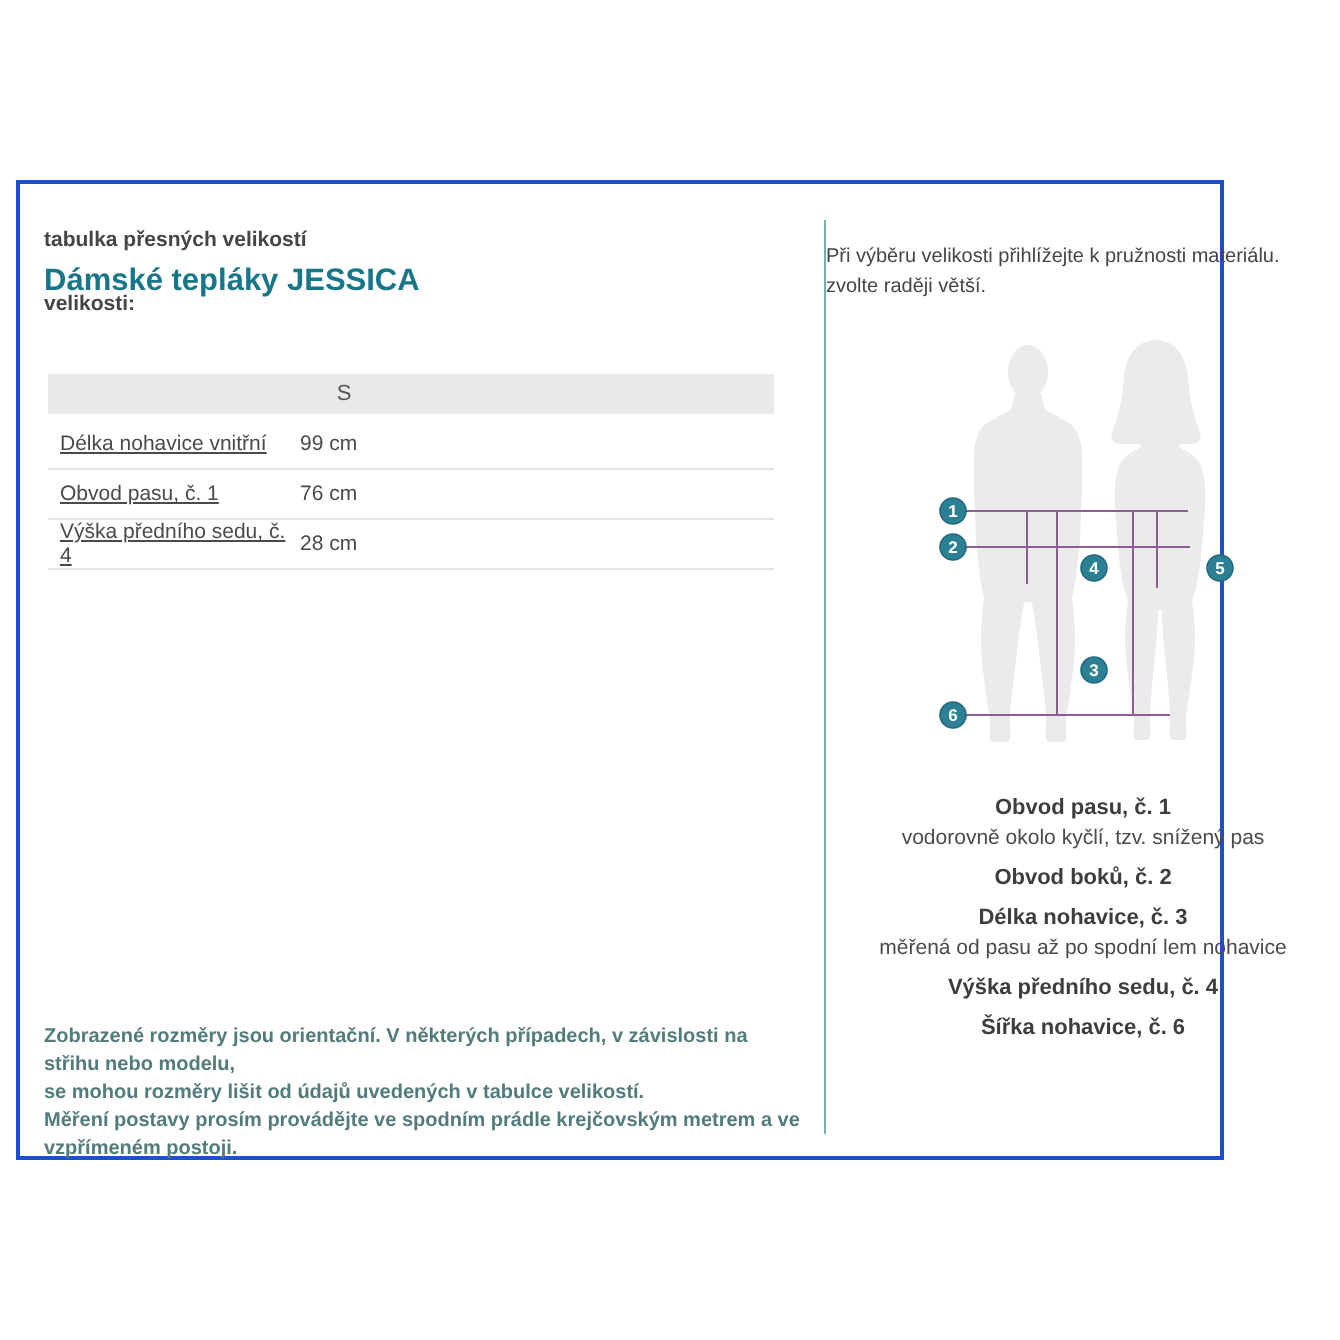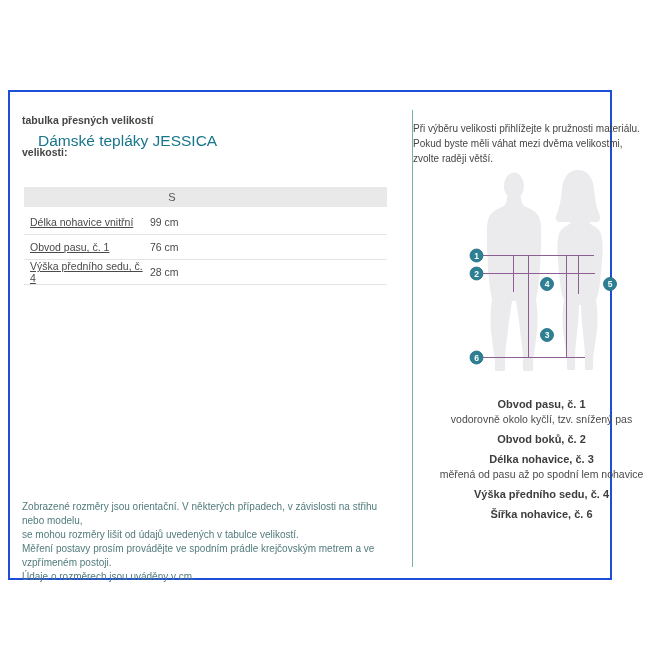--- a/index.html
+++ b/index.html
@@ -22,22 +22,22 @@
     left: 402px; top: 18px;
     width: 1px; height: 457px;
     background: #74b3ac;
   }
   
   .eyebrow {
     position: absolute; left: 12px; top: 22px;
     font-size: 10.5px; font-weight: bold; color: #454545;
   }
   .page-title {
-    position: absolute; left: 28px; top: 40px;
-    font-size: 15.5px; font-weight: normal; color: #17768a;
+    position: absolute; left: 12px; top: 40px;
+    font-size: 15.5px; font-weight: bold; color: #17768a;
   }
   .sizes-label {
     position: absolute; left: 12px; top: 54px;
     font-size: 10.5px; font-weight: bold; color: #454545;
   }
   .size-table {
     position: absolute; left: 14px; top: 95px;
     width: 363px;
   }
   .size-table .thead {
@@ -52,23 +52,23 @@
   }
   .size-table .row {
     display: flex; align-items: center;
     height: 25px;
     border-bottom: 1px solid #e4e4e4;
     font-size: 10.5px; color: #4a4a4a;
   }
   .size-table .cell-label { width: 126px; padding-left: 6px; text-decoration: underline; }
   .size-table .cell-value { width: 60px; }
   .disclaimer {
-    position: absolute; left: 12px; top: 408px;
+    position: absolute; left: 12px; top: 420px;
     width: 380px;
-    font-size: 10px; color: #527b7c; line-height: 14px;
+    font-size: 10px; color: #527b7c; line-height: 14px; font-weight: bold;
   }
   
   .intro {
     position: absolute; left: 403px; top: 29px;
     width: 257px; 
     font-size: 10px; color: #454545; line-height: 15px;
   }
   .intro div { white-space: nowrap; }
   .diagram {
     position: absolute; left: 432px; top: 70px;
@@ -119,26 +119,24 @@
     <div class="row">
       <div class="cell-label">Výška předního sedu, č. 4</div>
       <div class="cell-value">28 cm</div>
     </div>
   </div>
 
   <div class="disclaimer">
     <div>Zobrazené rozměry jsou orientační. V některých případech, v závislosti na střihu nebo modelu,</div>
     <div>se mohou rozměry lišit od údajů uvedených v tabulce velikostí.</div>
     <div>Měření postavy prosím provádějte ve spodním prádle krejčovským metrem a ve vzpřímeném postoji.</div>
-    <div>Údaje o rozměrech jsou uváděny v cm.</div>
   </div>
 
   <div class="intro">
     <div>Při výběru velikosti přihlížejte k pružnosti materiálu.</div>
-    <div>Pokud byste měli váhat mezi dvěma velikostmi,</div>
     <div>zvolte raději větší.</div>
   </div>
 
   <svg class="diagram" viewBox="440 160 230 220">
 
     <g>
       <ellipse cx="512" cy="184" rx="10" ry="13.5" fill="#ebebee"></ellipse>
       <path fill="#ebebee" d="M 505 195
         C 505 199 504 202 502 204 C 495 207 490 209 487 215 C 484 222 485 233 485 245
         L 486 267 C 487 279 488 289 490 297 C 488 311 488 325 490 337 C 491 347 493 355 493 361

